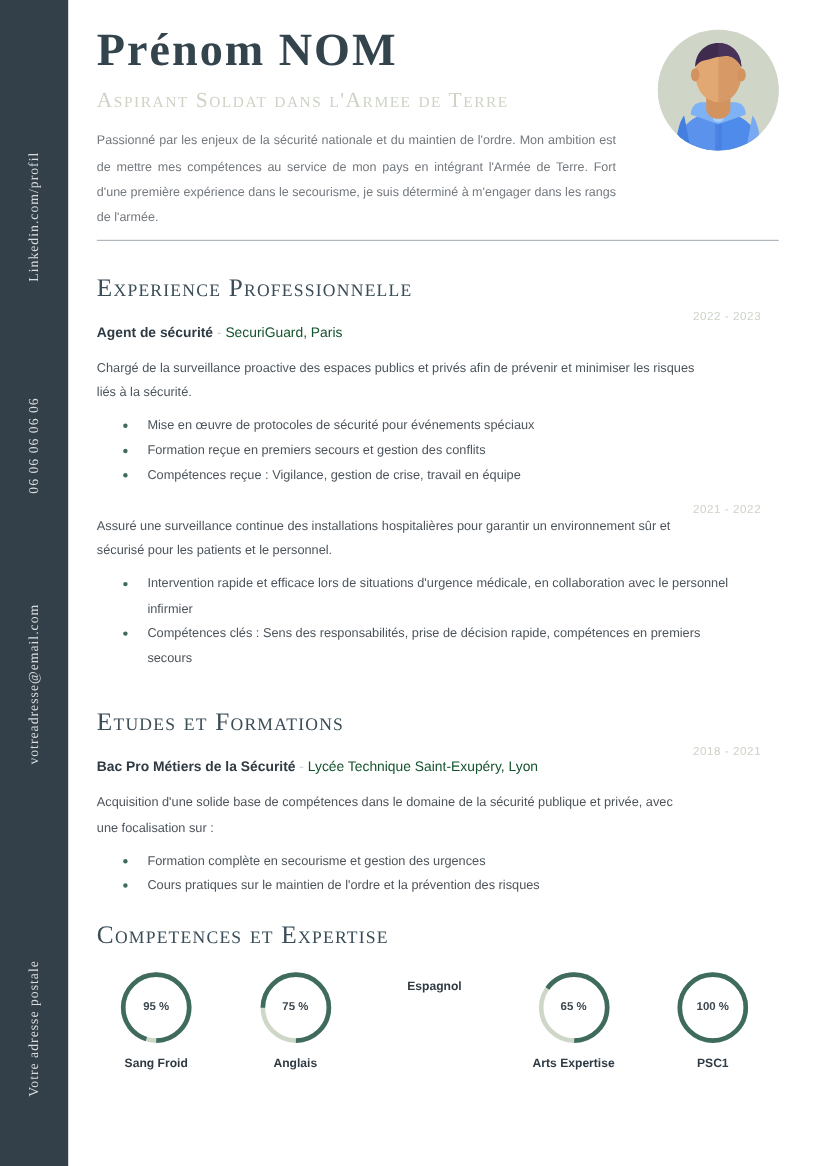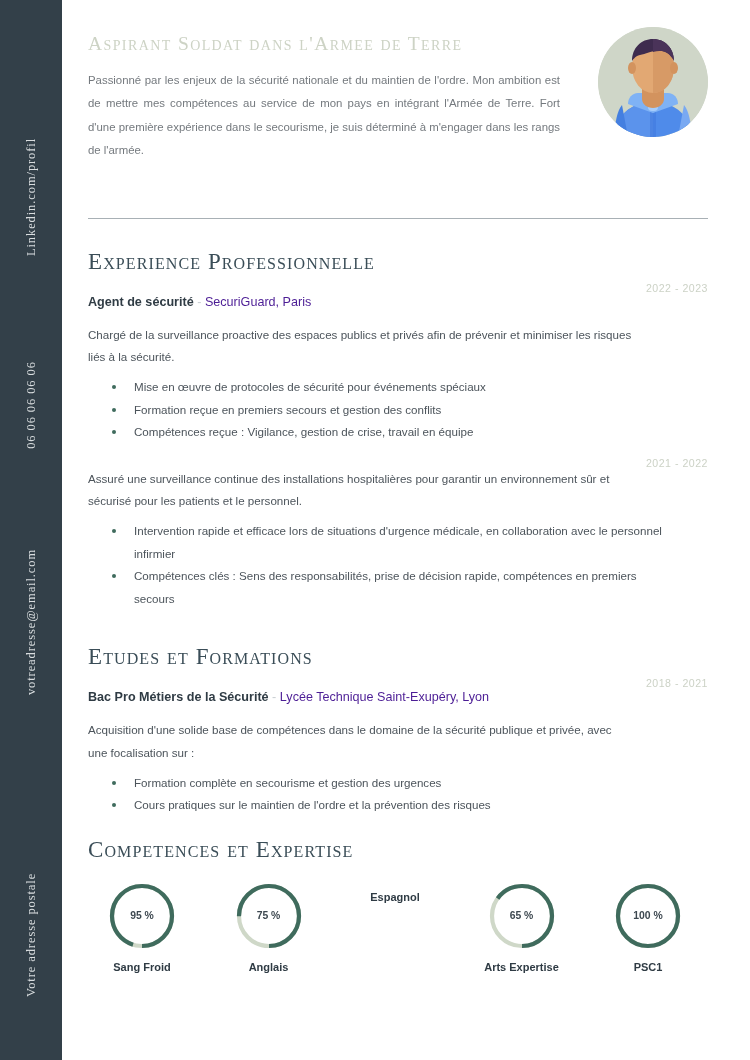--- a/index.html
+++ b/index.html
@@ -122,36 +122,36 @@
     color: #3a4d57;
     font-variant: small-caps;
     letter-spacing: 1.1px;
     font-weight: 400;
   }
 
   
   .entry { position: relative; margin-top: 18px; }
   .entry-date {
     position: absolute;
-    right: 0; top: -11px;
+    right: 16px; top: -11px;
     font-size: 10.6px;
     color: #ccd2c6;
     letter-spacing: 0.5px;
     white-space: nowrap;
   }
   .entry-head {
     font-size: 12.6px;
     line-height: 1.5;
   }
   .entry-role {
     font-weight: 700;
     color: #2f3b44;
   }
   .entry-sep { color: #c9ced2; font-weight: 400; }
-  .entry-org { color: #4c1d95; font-weight: 400; }
+  .entry-org { color: #14532d; font-weight: 400; }
 
   .entry-desc {
     margin-top: 12px;
     font-size: 11.6px;
     line-height: 1.95;
     color: #4c545b;
     max-width: 545px;
   }
 
   .bullets {
@@ -222,20 +222,21 @@
   <aside class="sidebar">
     <div class="side-text side-linkedin">Linkedin.com/profil</div>
     <div class="side-text side-phone">06 06 06 06 06</div>
     <div class="side-text side-email">votreadresse@email.com</div>
     <div class="side-text side-address">Votre adresse postale</div>
   </aside>
 
   <main class="content">
 
     <header class="header">
+      <h1 class="name">Prénom NOM</h1>
       <div class="subtitle">Aspirant Soldat dans l'Armee de Terre</div>
       <p class="intro">Passionné par les enjeux de la sécurité nationale et du maintien de l'ordre. Mon ambition est de mettre mes compétences au service de mon pays en intégrant l'Armée de Terre. Fort d'une première expérience dans le secourisme, je suis déterminé à m'engager dans les rangs de l'armée.</p>
 
       <div class="avatar">
         <svg viewBox="0 0 110 110">
           <circle cx="55" cy="55" r="55" fill="#cfd6c8"></circle>
 
           <path d="M16 110c2-22 16-33 39-37h0c23 4 37 15 39 37z" fill="#4f8bea"></path>
           <path d="M16 110c2-22 16-33 39-37v37z" fill="#5b93ec"></path>
           <path d="M86 78c5 6 7 18 8 32h-14z" fill="#79a9f2"></path>

